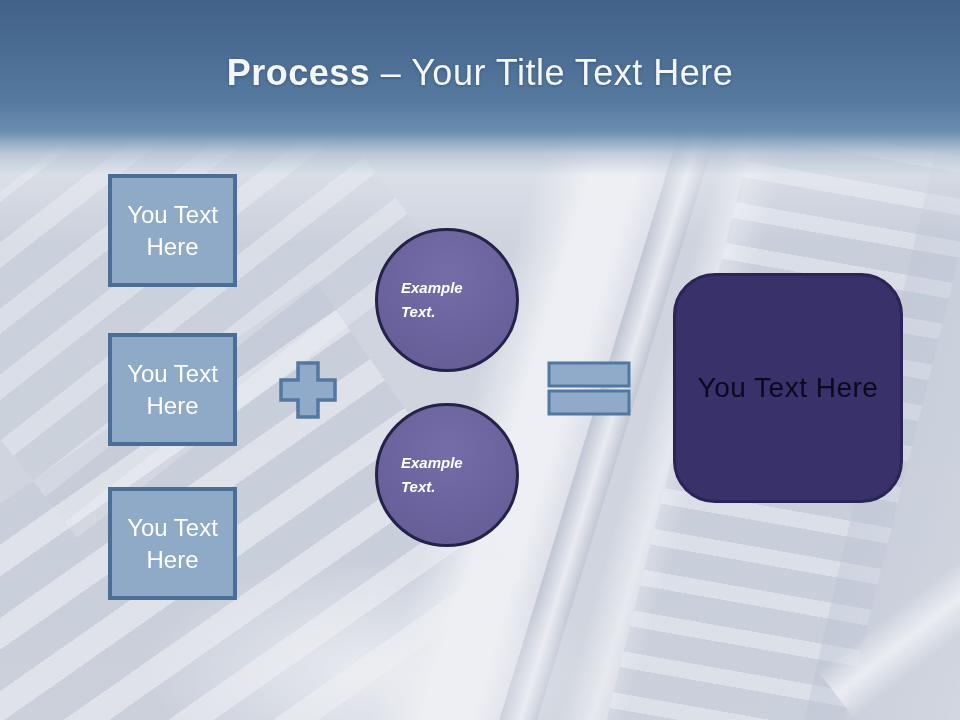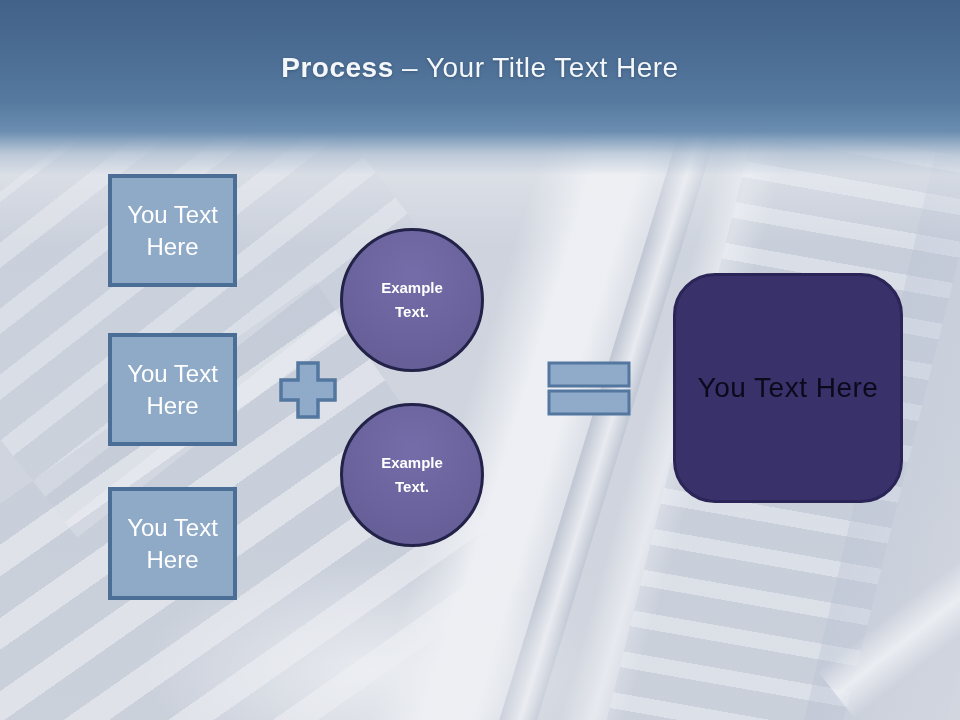--- a/index.html
+++ b/index.html
@@ -32,40 +32,40 @@
     background:linear-gradient(rgba(255,255,255,0),rgba(255,255,255,.9),rgba(255,255,255,0));}
   .s-blob{left:140px;top:560px;width:460px;height:220px;border-radius:50%;
     background:radial-gradient(ellipse at center,rgba(255,255,255,.85),rgba(255,255,255,0) 70%);}
   .fog{left:0;top:115px;width:960px;height:130px;
     background:linear-gradient(rgba(255,255,255,.75),rgba(255,255,255,0));}
   .veil{position:absolute;inset:0;background:rgba(206,212,223,.35);}
   
   .header{position:absolute;left:0;top:0;width:960px;height:175px;
     background:linear-gradient(180deg,#42628a 0%,#4b6c93 30%,#567a9f 58%,#6a8db0 75%,rgba(160,180,202,.55) 88%,rgba(205,214,226,0) 100%);}
   .title{position:absolute;left:0;top:52px;width:100%;margin:0;text-align:center;
-    font-size:28px;font-weight:400;color:#f4f7fa;letter-spacing:.5px;
+    font-size:36px;font-weight:400;color:#f4f7fa;letter-spacing:.5px;
     text-shadow:0 1px 3px rgba(20,40,60,.35);}
   .title .kw{font-weight:700;}
   
   .sq{position:absolute;left:108px;width:121px;height:105px;
     border:4px solid #4a6e96;background:#8faac7;color:#ffffff;
     display:flex;align-items:center;justify-content:center;text-align:center;
     font-size:24px;line-height:1.33;}
   .sq span{max-width:112px;}
   .sq1{top:174px;}.sq2{top:333px;}.sq3{top:487px;}
   
   .op{position:absolute;}
   .op-plus{left:278px;top:360px;}
   .op-eq{left:545px;top:359px;}
   
-  .circle{position:absolute;left:340px;width:138px;height:138px;border-radius:50%;
+  .circle{position:absolute;left:375px;width:138px;height:138px;border-radius:50%;
     border:3px solid #232349;
     background:radial-gradient(circle at 50% 32%,#746da9,#665f98 75%);
-    color:#ffffff;display:flex;align-items:center;justify-content:center;text-align:center;
-    font-weight:700;font-size:15px;line-height:1.6;}
+    color:#ffffff;display:flex;align-items:center;justify-content:center;
+    font-weight:700;font-style:italic;font-size:15px;line-height:1.6;}
   .circle span{max-width:92px;}
   .c1{top:228px;}.c2{top:403px;}
   
   .result{position:absolute;left:673px;top:273px;width:224px;height:224px;
     border:3px solid #2a2457;border-radius:42px;background:#38316a;
     color:#0a0a1c;display:flex;align-items:center;justify-content:center;
     font-size:28px;letter-spacing:.5px;}
 </style>
 </head>
 <body>

